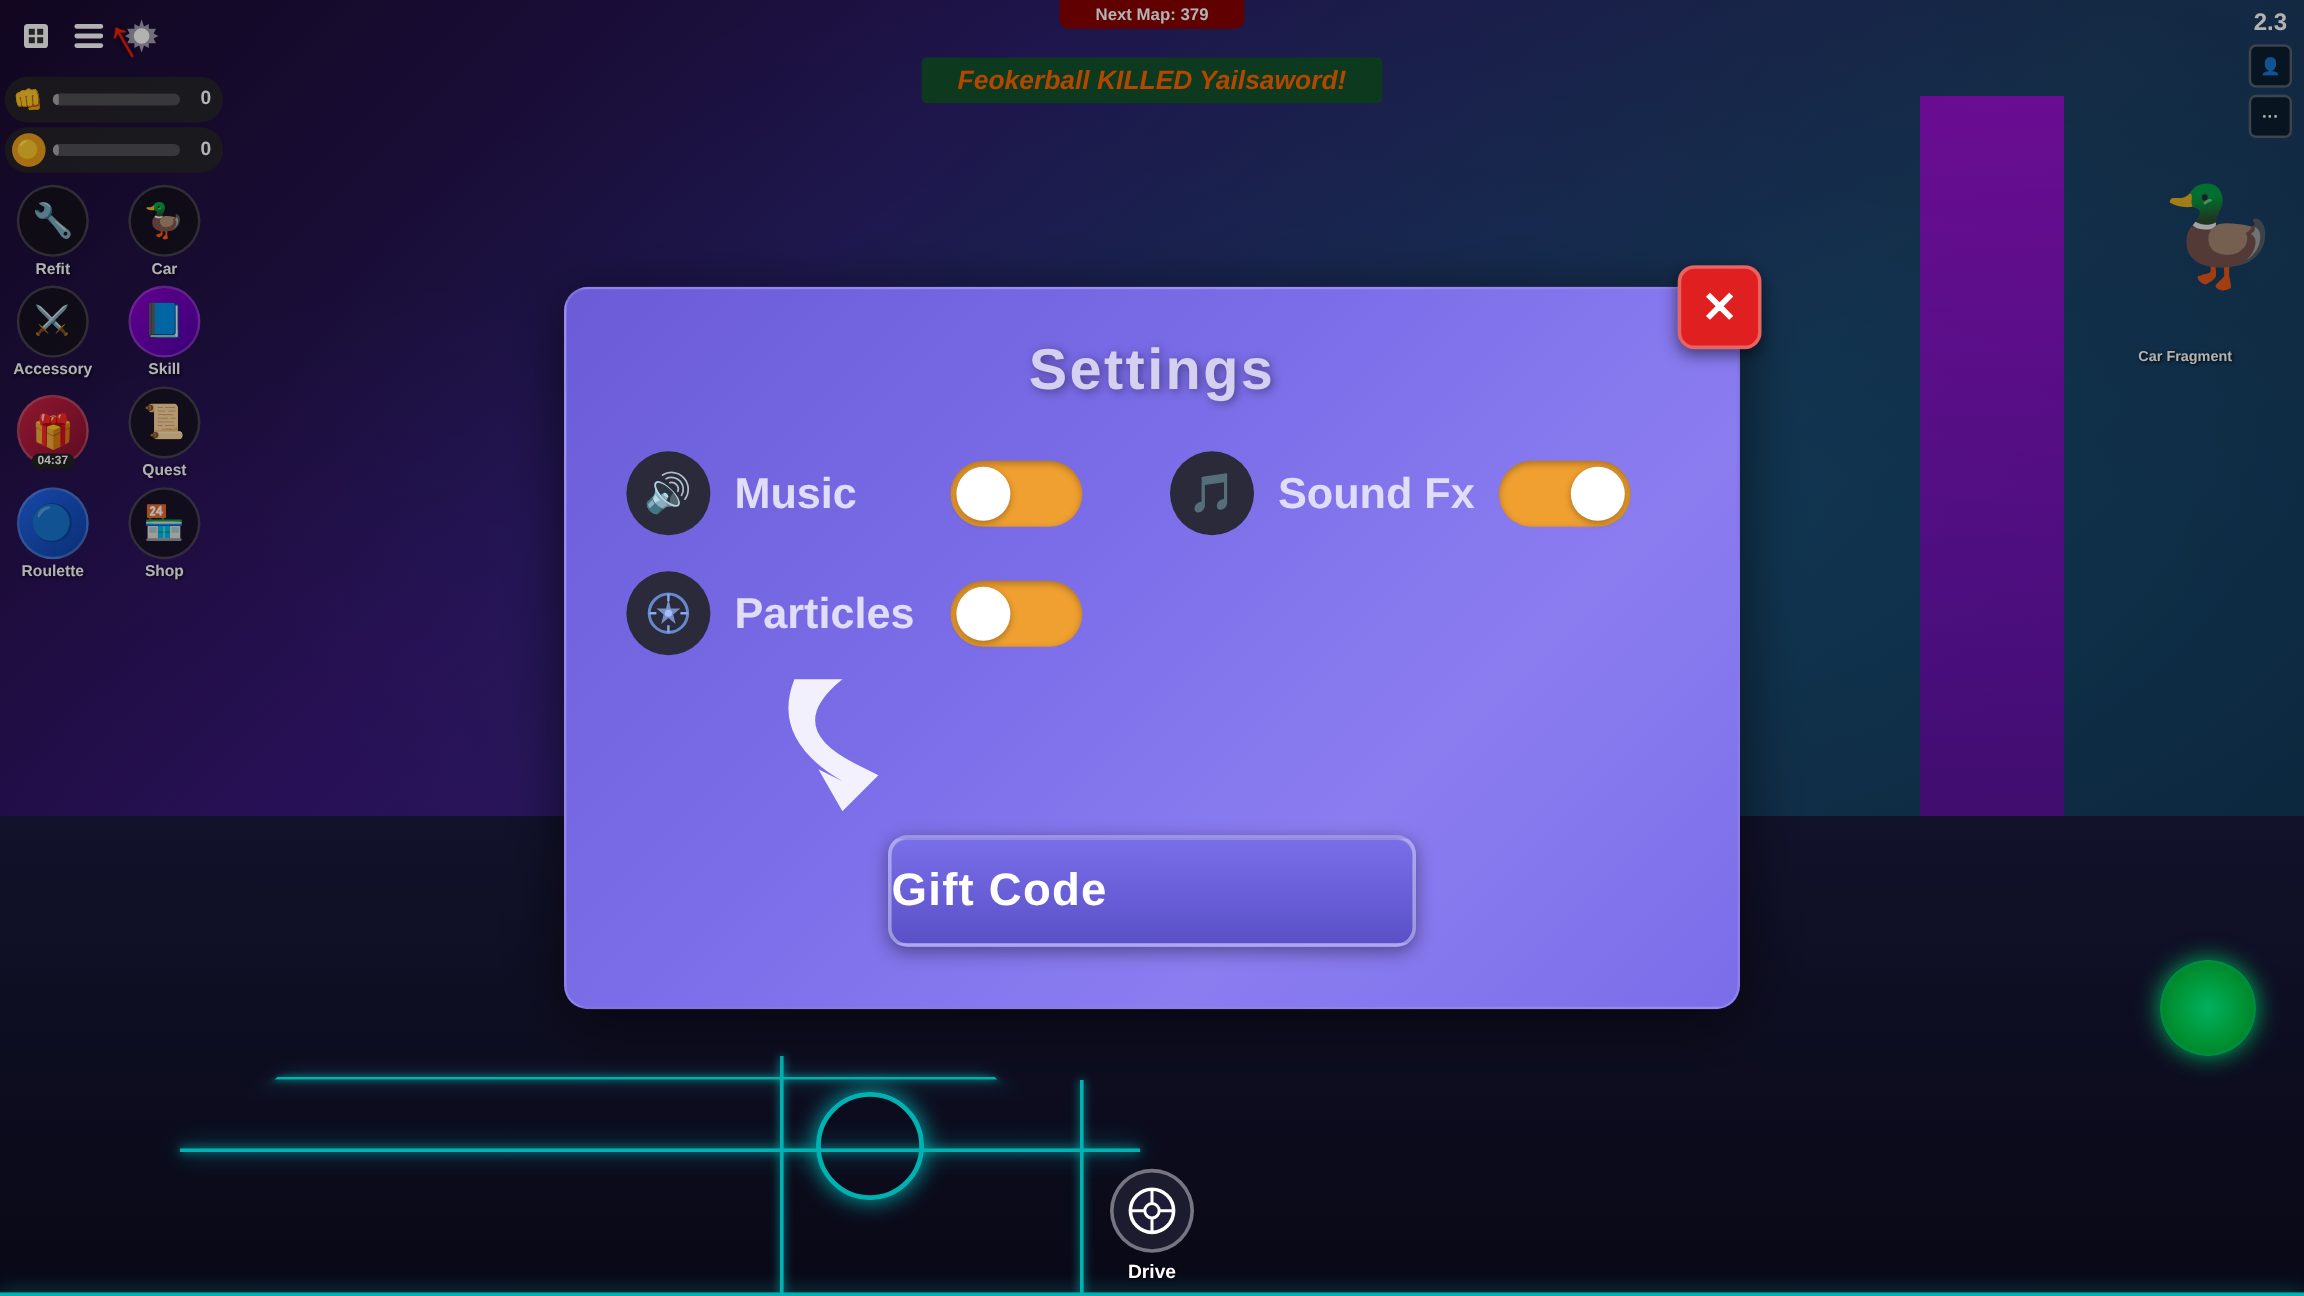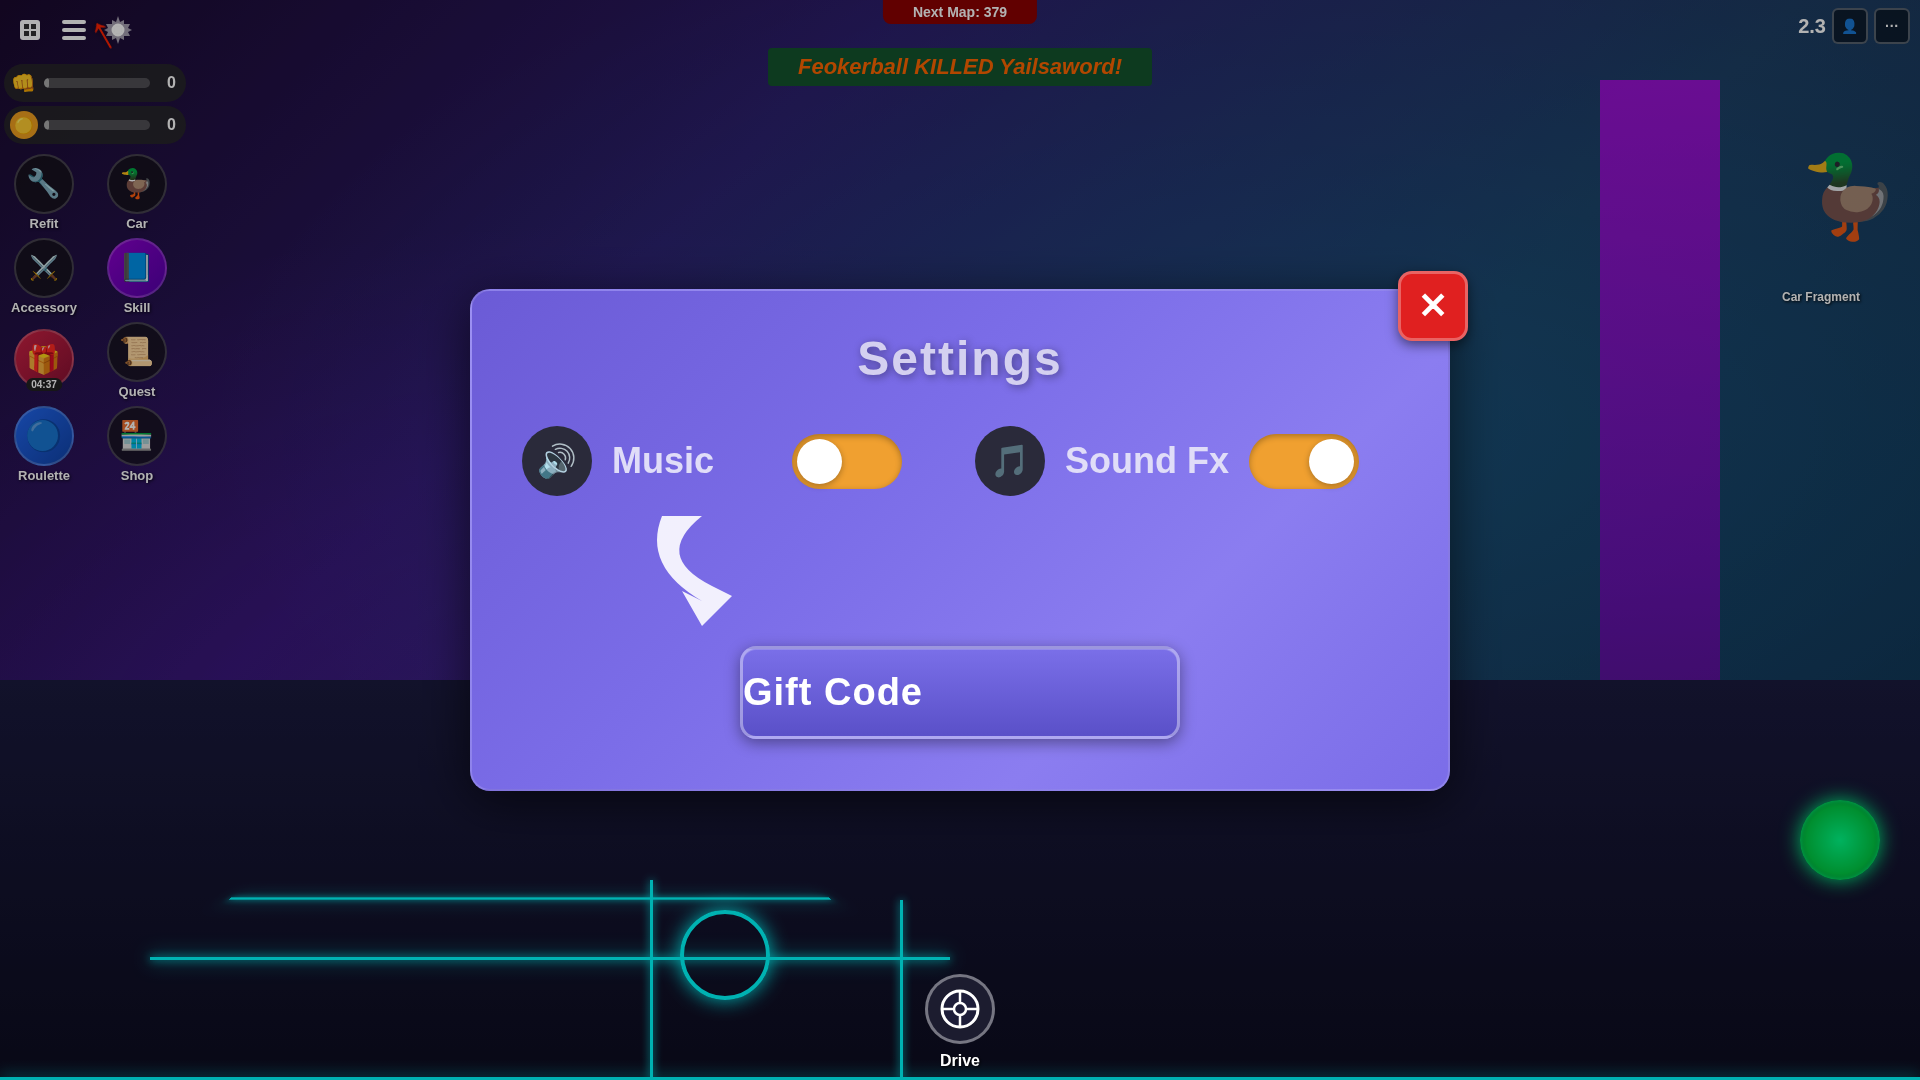--- a/index.html
+++ b/index.html
@@ -129,20 +129,21 @@
       position: absolute;
       top: 8px;
       right: 10px;
       display: flex;
       align-items: center;
       gap: 6px;
       z-index: 10;
       color: white;
       font-size: 20px;
       font-weight: bold;
+      flex-direction: column;
     }
 
     .hud-btn {
       width: 36px;
       height: 36px;
       background: rgba(0,0,0,0.5);
       border: 2px solid rgba(255,255,255,0.3);
       border-radius: 6px;
       display: flex;
       align-items: center;
@@ -660,20 +661,40 @@
           <span>🎵</span>
         </div>
         <span class="setting-label">Sound Fx</span>
         <div class="toggle-switch">
           <div class="toggle-knob off"></div>
         </div>
       </div>
 
     </div>
 
+    <div class="settings-row">
+      <div class="setting-group">
+        <div class="setting-icon-circle">
+
+          <svg width="36" height="36" viewBox="0 0 36 36" fill="none">
+            <circle cx="18" cy="18" r="16" stroke="#6688cc" stroke-width="2.5" fill="none"></circle>
+            <path d="M18 6 L20 14 L28 14 L22 19 L24 27 L18 22 L12 27 L14 19 L8 14 L16 14 Z" fill="#88aaee" opacity="0.8"></path>
+            <circle cx="18" cy="18" r="3" fill="#aabbff"></circle>
+            <line x1="18" y1="2" x2="18" y2="8" stroke="#88aaee" stroke-width="2"></line>
+            <line x1="18" y1="28" x2="18" y2="34" stroke="#88aaee" stroke-width="2"></line>
+            <line x1="2" y1="18" x2="8" y2="18" stroke="#88aaee" stroke-width="2"></line>
+            <line x1="28" y1="18" x2="34" y2="18" stroke="#88aaee" stroke-width="2"></line>
+          </svg>
+        </div>
+        <span class="setting-label">Particles</span>
+        <div class="toggle-switch">
+          <div class="toggle-knob on"></div>
+        </div>
+      </div>
+    </div>
 
     <div style="position:relative; height: 100px;">
 
       <svg width="200" height="120" viewBox="0 0 200 120" style="position:absolute;left:100px;bottom:0;">
         <path d="M40 10 Q20 60 80 95 L60 85 L80 120 L110 90 L90 80 Q30 50 80 10 Z" fill="white" opacity="0.9"></path>
       </svg>
     </div>
 
     <button class="gift-code-btn">Gift Code</button>
 

